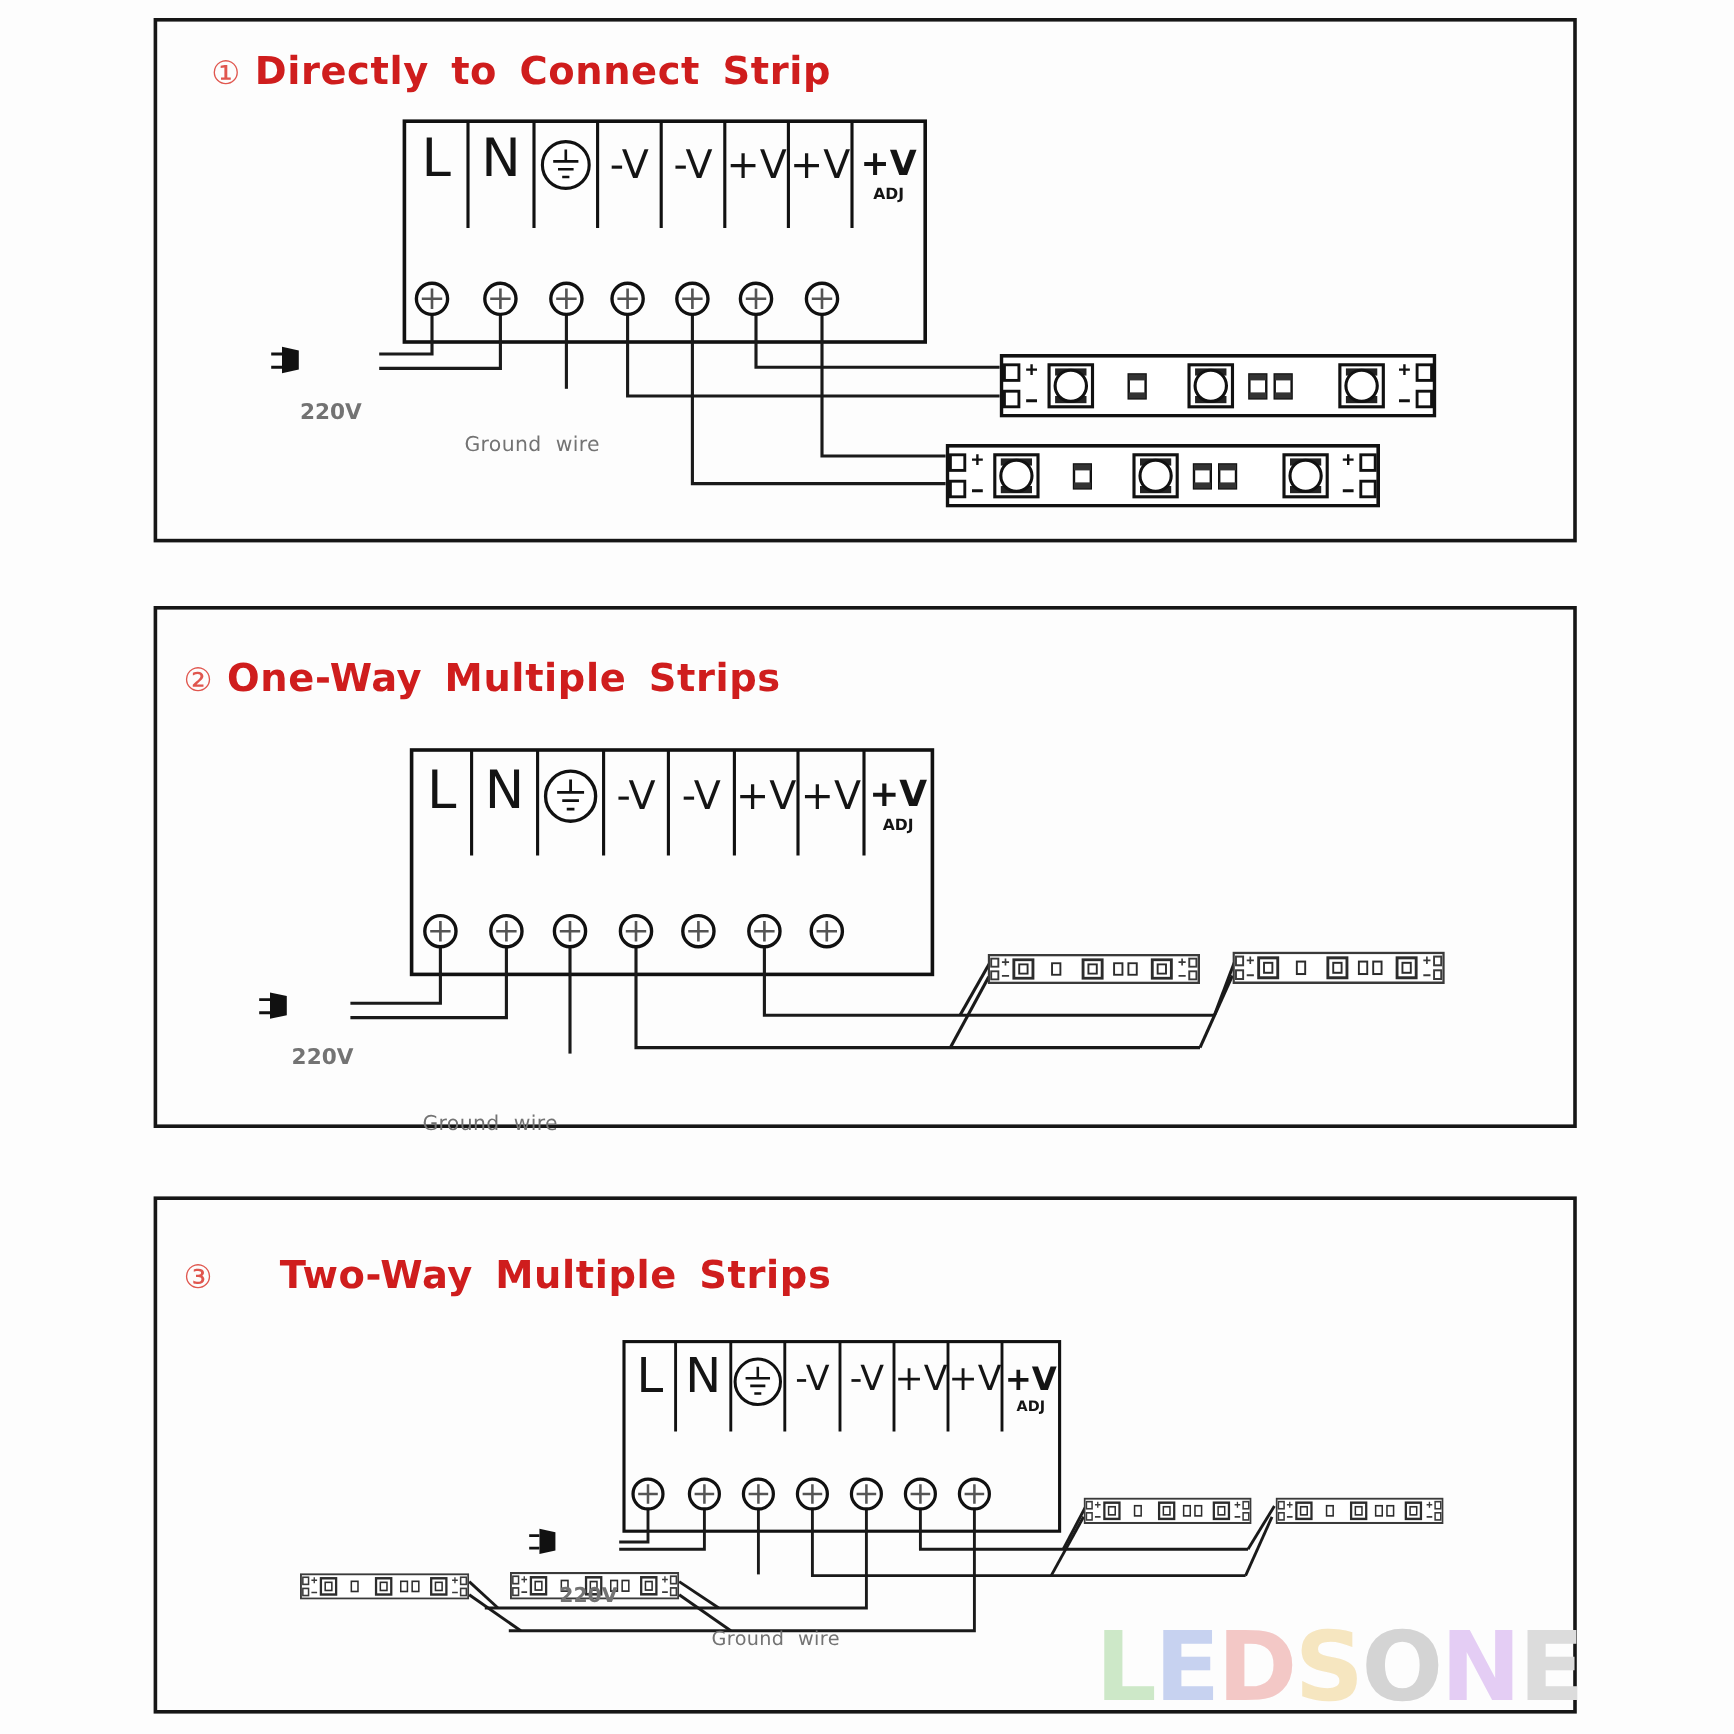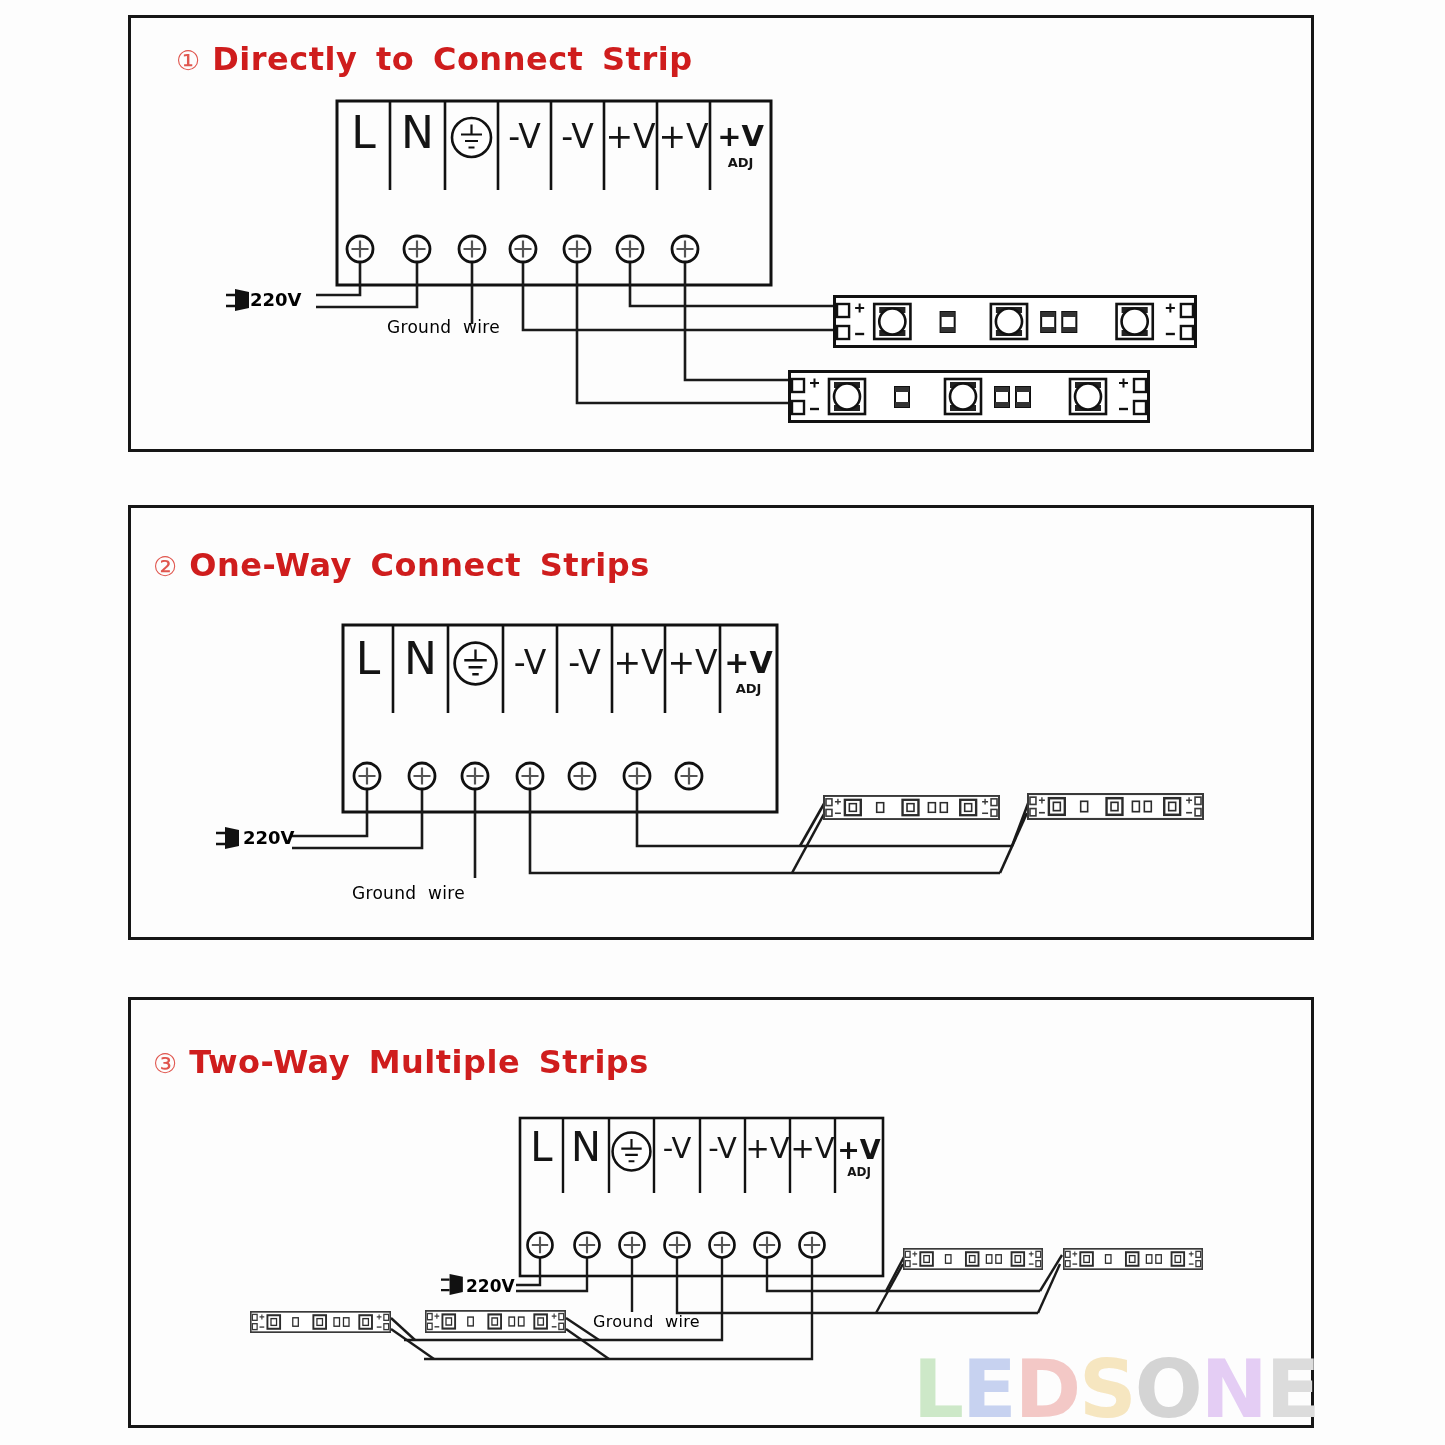--- a/index.html
+++ b/index.html
@@ -6,21 +6,21 @@
   #page{position:relative;width:1445px;height:1445px;background:#fdfdfd;overflow:hidden;
         font-family:"DejaVu Sans","Liberation Sans",sans-serif;color:#111;}
   .panel{position:absolute;left:128px;width:1180px;border:3px solid #161616;background:transparent;}
   #panel1{top:15px;height:431px;}
   #panel2{top:505px;height:429px;}
   #panel3{top:997px;height:425px;}
   .sec-title{position:absolute;display:flex;align-items:baseline;gap:12px;z-index:3;}
   .sec-num{font-size:27px;font-weight:400;}
   .sec-text{font-size:32px;font-weight:bold;letter-spacing:0.5px;word-spacing:7px;}
   .tlabel{position:absolute;text-align:center;line-height:1;z-index:3;color:#141414;}
-  .small-black{position:absolute;line-height:1;z-index:3;color:#000000;font-weight:600;}
+  .small-black{position:absolute;line-height:1;z-index:3;color:#737373;font-weight:600;margin-top:44px;}
   .gw{font-weight:400;word-spacing:6px;letter-spacing:0.3px;}
   #overlay{position:absolute;left:0;top:0;z-index:2;}
   #watermark{position:absolute;left:913px;top:1350px;z-index:1;font-size:80px;font-weight:bold;
              letter-spacing:-2px;line-height:1;}
   .wm-letter{display:inline-block;}
 </style>
 </head>
 <body>
 
 <div id="page">
@@ -32,25 +32,25 @@
   <div class="panel" id="panel1"></div>
   <div class="panel" id="panel2"></div>
   <div class="panel" id="panel3"></div>
 
   <div class="sec-title" style="left:176px;top:40px;">
     <span class="sec-num" style="color: rgb(224, 86, 78);">①</span>
     <span class="sec-text" style="color: rgb(207, 29, 29);">Directly to Connect Strip</span>
   </div>
   <div class="sec-title" style="left:153px;top:546px;">
     <span class="sec-num" style="color: rgb(224, 86, 78);">②</span>
-    <span class="sec-text" style="color: rgb(207, 29, 29);">One-Way Connect Strips</span>
+    <span class="sec-text" style="color: rgb(207, 29, 29);">One-Way Multiple Strips</span>
   </div>
   <div class="sec-title" style="left:153px;top:1043px;">
     <span class="sec-num" style="color: rgb(224, 86, 78);">③</span>
-    <span class="sec-text" style="color: rgb(207, 29, 29);">Two-Way Multiple Strips</span>
+    <span class="sec-text" style="color: rgb(207, 29, 29); margin-left: 44px;">Two-Way Multiple Strips</span>
   </div>
 
   <span class="tlabel" style="left:337px;top:111px;width:53px;font-size:44px;">L</span>
   <span class="tlabel" style="left:390px;top:111px;width:55px;font-size:44px;">N</span>
   <span class="tlabel" style="left:498px;top:120px;width:53px;font-size:33px;">-V</span>
   <span class="tlabel" style="left:551px;top:120px;width:53px;font-size:33px;">-V</span>
   <span class="tlabel" style="left:604px;top:120px;width:53px;font-size:33px;">+V</span>
   <span class="tlabel" style="left:657px;top:120px;width:53px;font-size:33px;">+V</span>
   <span class="tlabel" style="left:710px;top:122px;width:61px;font-size:29px;font-weight:600;">+V</span>
   <span class="tlabel" style="left:710px;top:156px;width:61px;font-size:13px;font-weight:bold;">ADJ</span>

